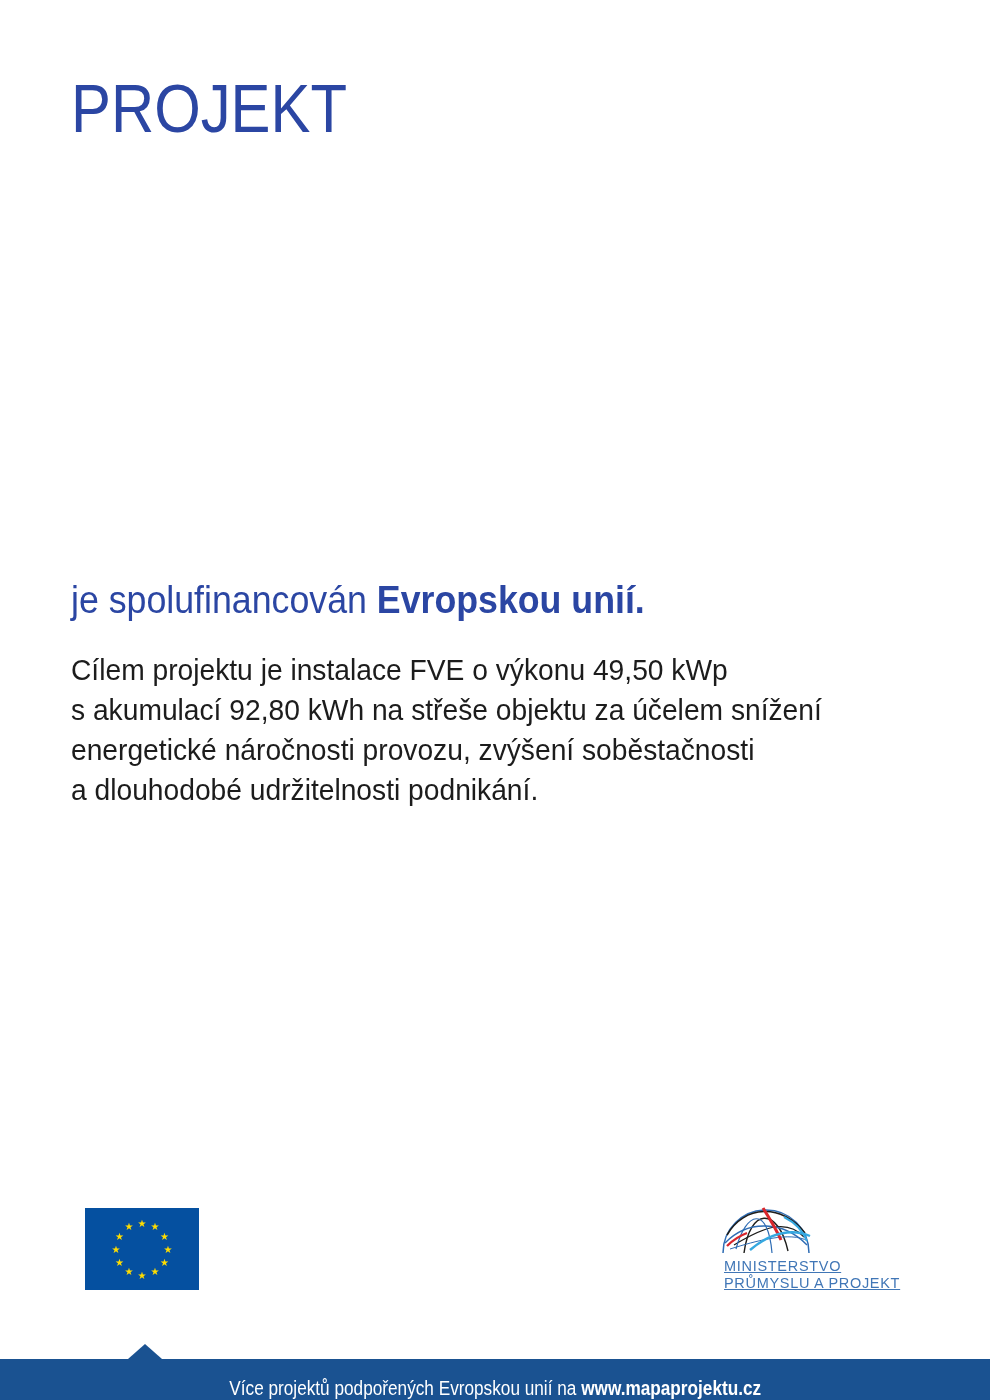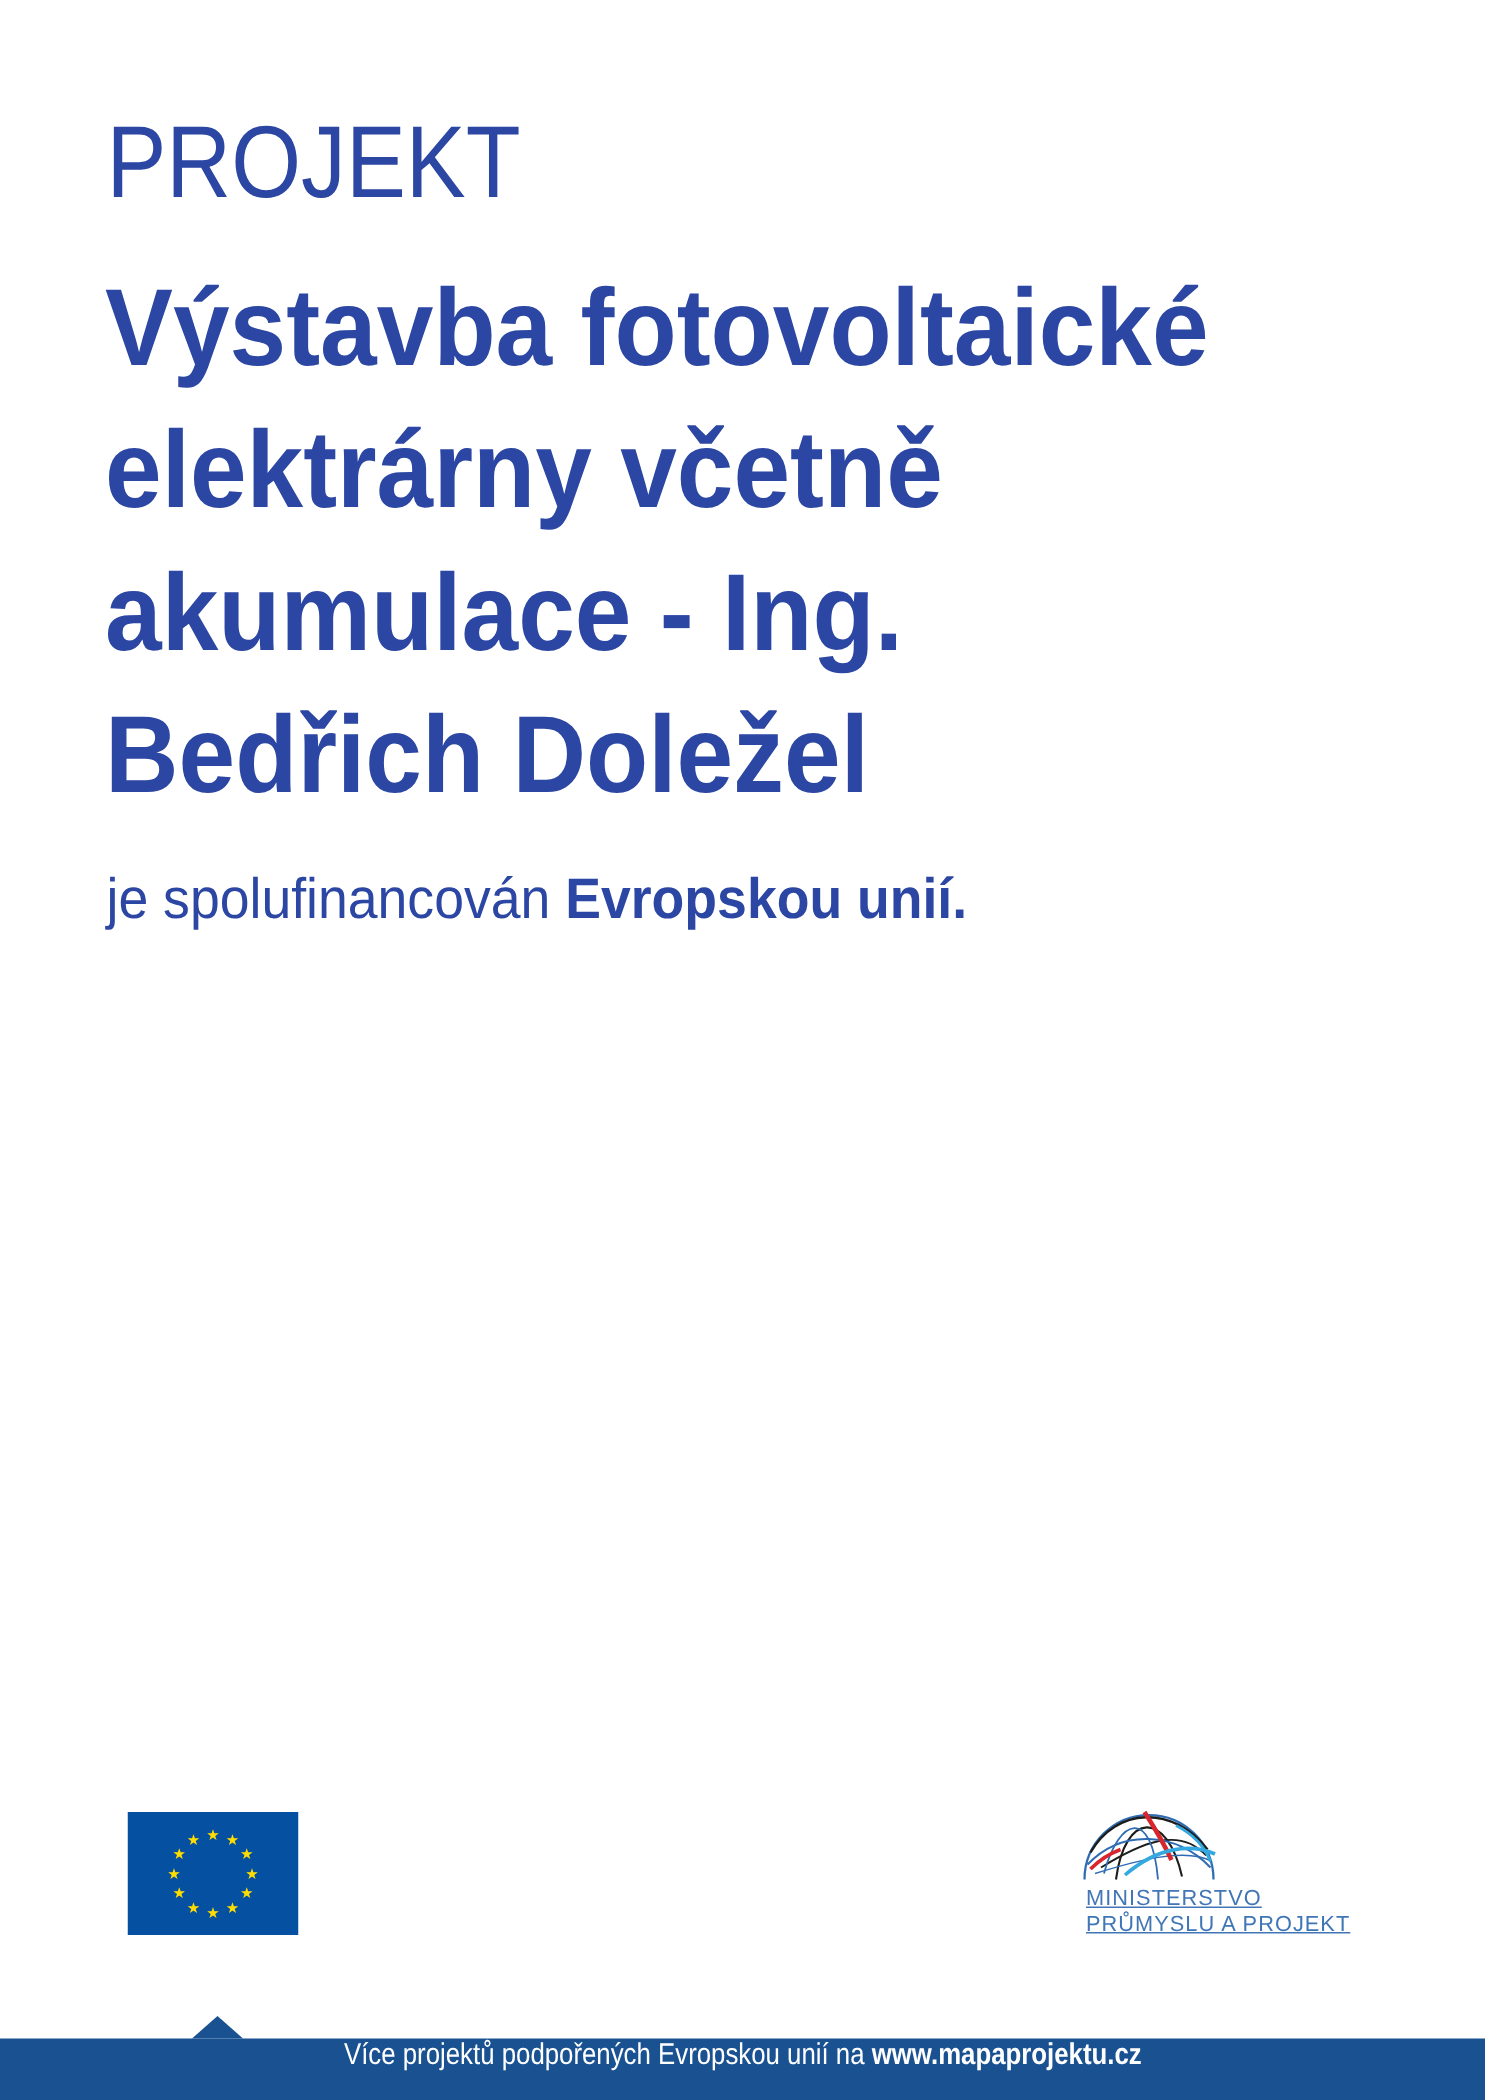--- a/index.html
+++ b/index.html
@@ -41,41 +41,41 @@
   }
   .ministry-name div{white-space:nowrap;}
   .footer-tab{
     position:absolute;bottom:41px;left:128px;width:0;height:0;
     border-left:17px solid transparent;border-right:17px solid transparent;
     border-bottom:15px solid var(--footer-bar-blue,#1a5291);
   }
   .footer-bar{
     position:absolute;left:0;right:0;bottom:0;height:41px;
     background:var(--footer-bar-blue,#1a5291);color:var(--footer-text,#ffffff);
-    display:flex;align-items:flex-start;justify-content:center;font-size:20px;
+    display:flex;align-items:flex-end;justify-content:center;font-size:20px;
   }
   .footer-bar .bar-text{transform:scaleX(0.86);transform-origin:50% 50%;white-space:nowrap;}
   .footer-bar b{font-weight:bold;}
 </style>
 </head>
 <body>
 
 <div class="page">
 
   <div class="kicker">PROJEKT</div>
 
-  <div class="title">
-    <div class="title-line">Výstavba fotovoltaické</div>
-    <div class="title-line">elektrárny včetně</div>
-    <div class="title-line">akumulace - Ing.</div>
-    <div class="title-line">Bedřich Doležel</div>
-  </div>
 
   <div class="subtitle"><span>je spolufinancován </span><b>Evropskou unií.</b></div>
 
+  <div class="description">
+    <div class="description-line">Cílem projektu je instalace FVE o výkonu 49,50 kWp</div>
+    <div class="description-line">s akumulací 92,80 kWh na střeše objektu za účelem snížení</div>
+    <div class="description-line">energetické náročnosti provozu, zvýšení soběstačnosti</div>
+    <div class="description-line">a dlouhodobé udržitelnosti podnikání.</div>
+  </div>
 
   <svg class="eu-flag" width="114" height="82" viewBox="0 0 114 82" aria-hidden="true">
     <rect x="0" y="0" width="114" height="82" fill="#0550a0"></rect>
     <g fill="#ffdd00" font-family="DejaVu Sans, sans-serif" font-size="10" text-anchor="middle">
       <text x="57" y="18.5">★</text>
       <text x="70" y="22">★</text>
       <text x="79.5" y="31.5">★</text>
       <text x="83" y="44.5">★</text>
       <text x="79.5" y="57.5">★</text>
       <text x="70" y="67">★</text>

